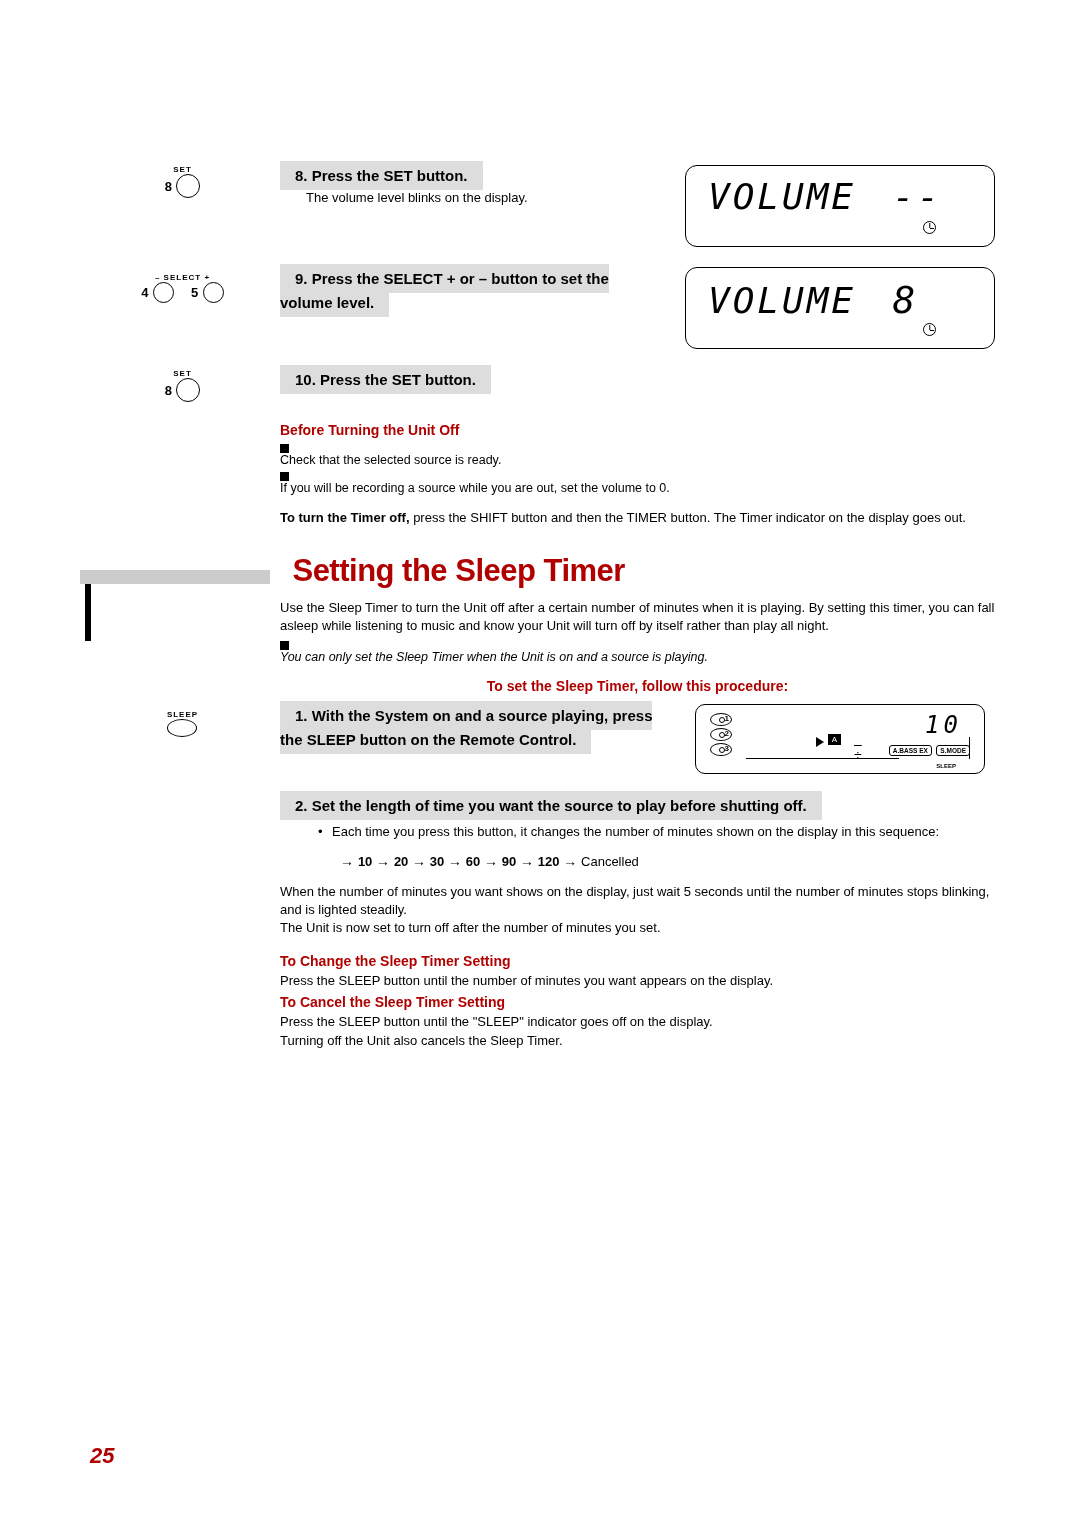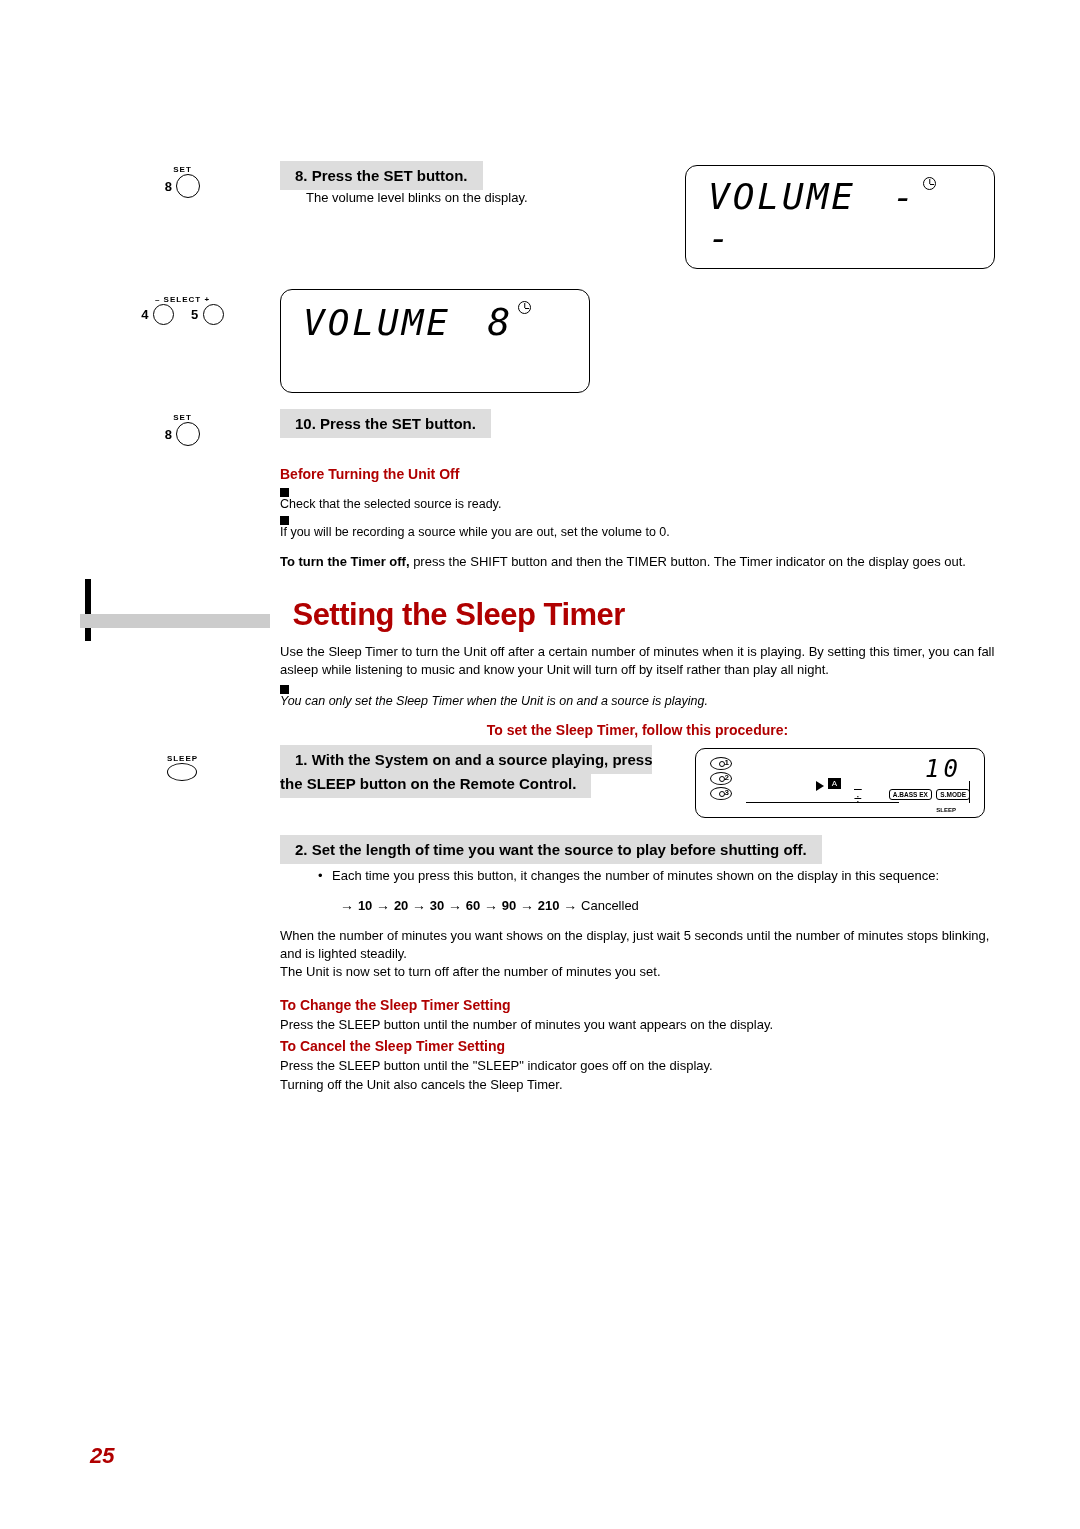--- a/index.html
+++ b/index.html
@@ -130,25 +130,25 @@
     .procedure-title {
       font-size: 14px;
       font-weight: bold;
       color: #b00000;
       margin: 14px 0 10px 0;
       text-align: center;
     }
     .display-box {
       border: 1.5px solid #000;
       border-radius: 12px;
-      height: 104px;
+      height: 82px;
       padding: 10px 18px 8px 22px;
       position: relative;
       display: flex;
-      flex-direction: row;
+      flex-direction: column;
       justify-content: space-between;
     }
     .seven-seg {
       font-family: monospace;
       font-size: 36px;
       font-style: italic;
       letter-spacing: 3px;
       font-weight: 300;
     }
     .small-display {
@@ -319,20 +319,25 @@
 
 <div class="row">
   <div class="left-col" style="padding-top:6px;">
     <div class="button-icon">
       <div class="btn-label-top"><span>–</span> <span>SELECT</span> <span>+</span></div>
       <span class="btn-label-side">4</span>
       <span class="circle-btn"></span>
       <span style="display:inline-block;width:8px;"></span>
       <span class="btn-label-side">5</span>
       <span class="circle-btn"></span>
+    </div>
+  </div>
+  <div class="mid-col">
+    <div>
+      <span class="step-box" style="line-height:1.6;"><span class="step-num">9.</span> <span class="step-title">Press the SELECT + or – button to set the volume level.</span></span>
     </div>
   </div>
   <div class="right-col">
     <div class="display-box">
       <div>
         <span class="seven-seg">VOLUME</span>
         <span class="seven-seg" style="margin-left:32px;font-size:38px;">8</span>
       </div>
       <div style="text-align:right;padding-right:40px;">
         <span class="clock-icon"></span>
@@ -436,21 +441,21 @@
         <span class="dot">•</span>
         <span>Each time you press this button, it changes the number of minutes shown on the display in this sequence:</span>
       </div>
   </div>
   <div style="margin:14px 0 14px 60px;font-size:13px;">
     <span class="arrow">→ </span><b>10</b>
     <span class="arrow"> → </span><b>20</b>
     <span class="arrow"> → </span><b>30</b>
     <span class="arrow"> → </span><b>60</b>
     <span class="arrow"> → </span><b>90</b>
-    <span class="arrow"> → </span><b>210</b>
+    <span class="arrow"> → </span><b>120</b>
     <span class="arrow"> → </span><span>Cancelled</span>
   </div>
 
   <div class="body-text">When the number of minutes you want shows on the display, just wait 5 seconds until the number of minutes stops blinking, and is lighted steadily.</div>
   <div class="body-text">The Unit is now set to turn off after the number of minutes you set.</div>
 
   <div class="sub-heading sub-heading-red">To Change the Sleep Timer Setting</div>
   <div class="body-text">Press the SLEEP button until the number of minutes you want appears on the display.</div>
 
   <div class="sub-heading sub-heading-red" style="margin-top:4px;">To Cancel the Sleep Timer Setting</div>

